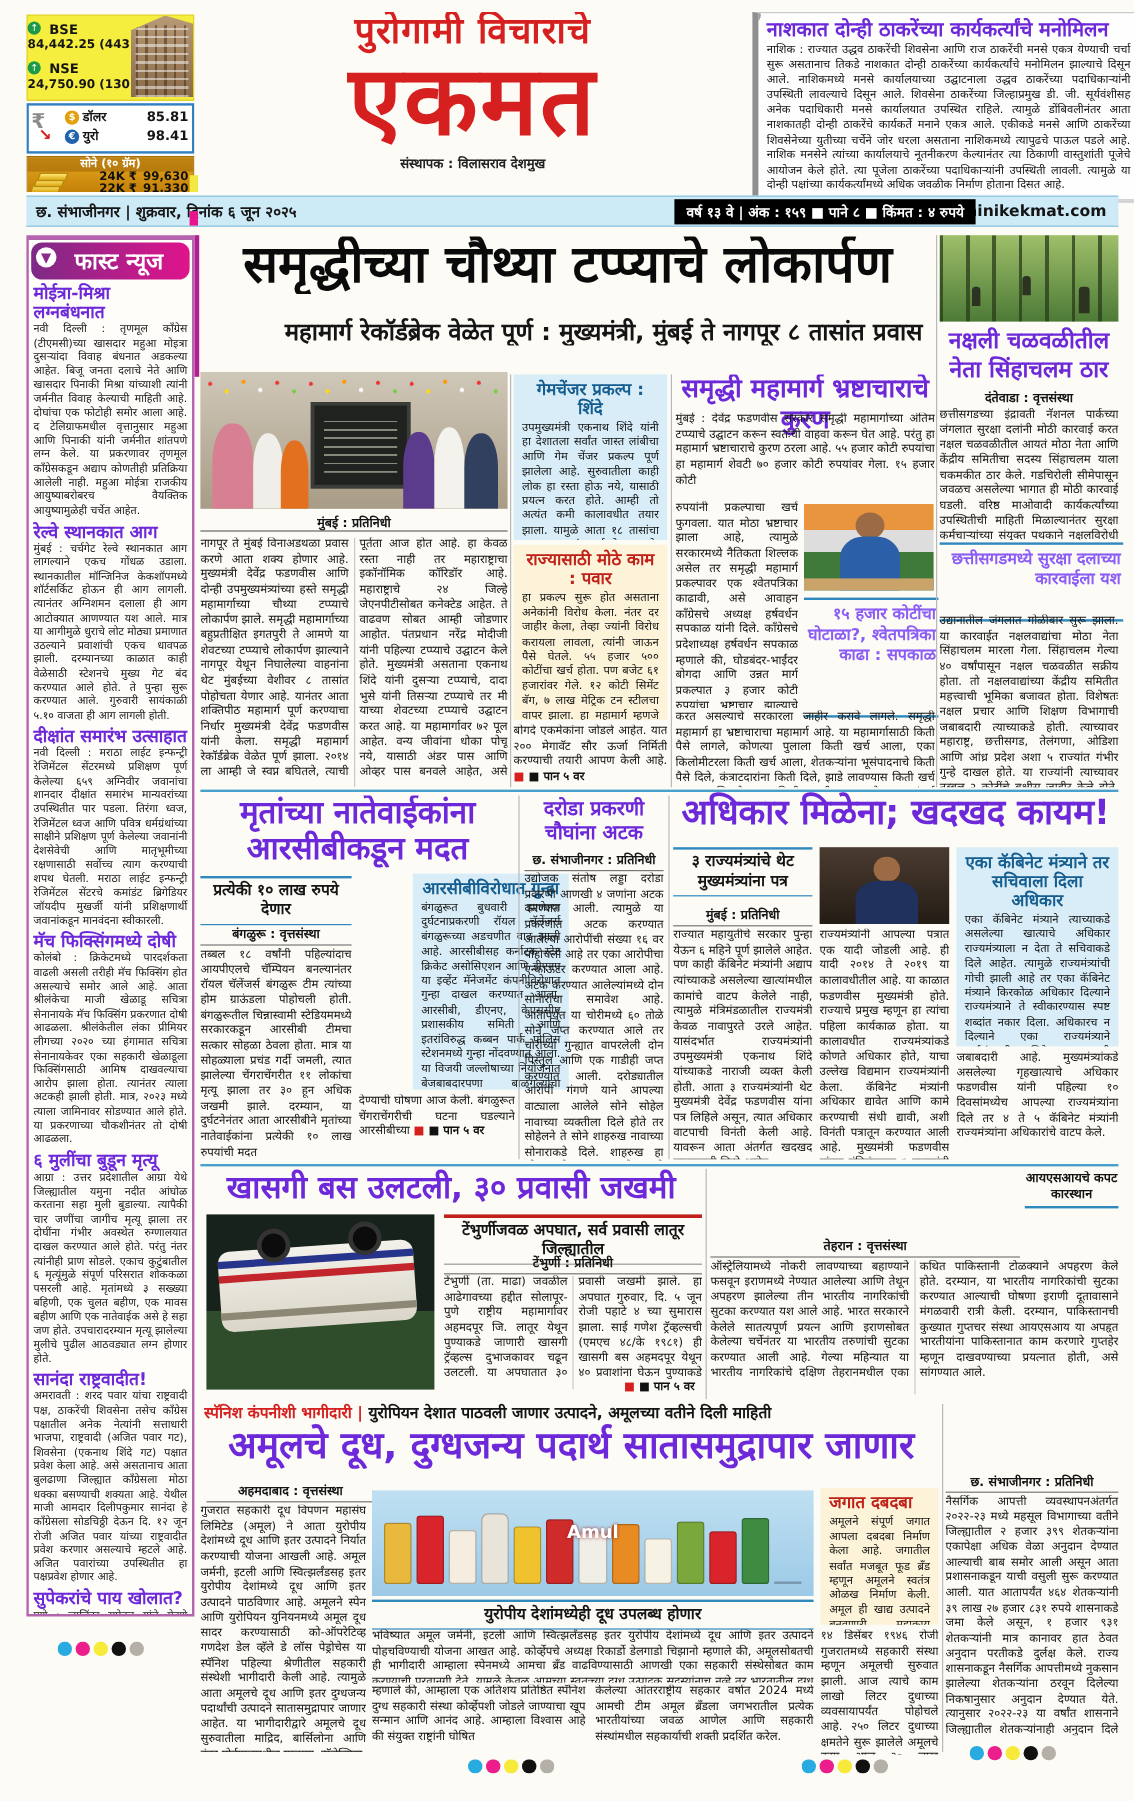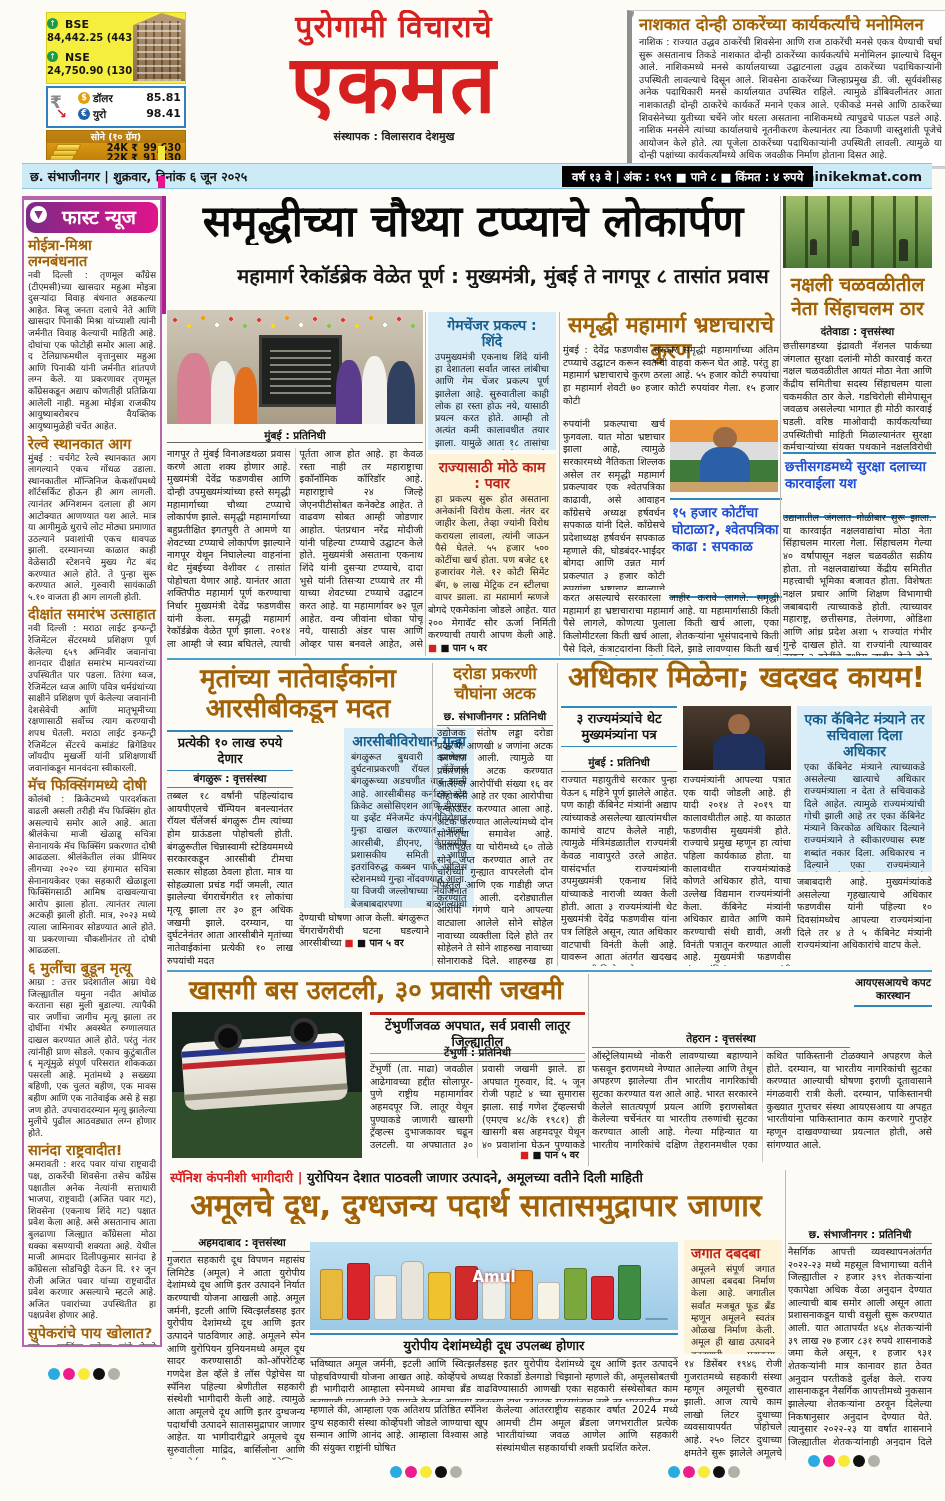--- a/index.html
+++ b/index.html
@@ -2,23 +2,23 @@
 <html><head>
 <meta charset="utf-8">
 <style>
   html,body{margin:0;padding:0;background:#dedcd5;}
   .page{position:relative;width:945px;height:1501px;margin:0 auto;background:#fcfbf6;
         font-family:"DejaVu Sans","Liberation Sans",sans-serif;color:#151515;overflow:hidden;}
   .abs{position:absolute;overflow:hidden;}
   .just{text-align:justify;text-justify:inter-word;}
   .bodytxt{font-size:9.6px;line-height:1.32;}
   .byline{font-weight:bold;font-size:10.5px;text-align:center;}
-  .hl{font-weight:bold;color:#a16207;}
-  
-  .stockwrap{left:22px;top:12px;width:140px;height:148px;margin-left:24px;}
+  .hl{font-weight:bold;color:#6d28d9;}
+  
+  .stockwrap{left:22px;top:12px;width:140px;height:148px;}
   .stock-top{position:relative;background:#f6ee3e;height:70px;border:1px solid #d8ce22;}
   .stk-lbl{font-weight:bold;font-size:11px;}
   .stk-val{font-weight:bold;font-size:10px;}
   .uparrow{display:inline-block;width:11px;height:11px;border-radius:50%;background:#1d9a48;color:#fff;
            font-size:8px;line-height:11px;text-align:center;vertical-align:middle;margin-right:2px;}
   .bldg{position:absolute;right:0;top:0;width:52px;height:68px;
         background:linear-gradient(#b99a76,#8a6b4a);clip-path:polygon(0 18%,55% 0,100% 10%,100% 100%,0 100%);}
   .bldg i{position:absolute;inset:8px 4px 0 4px;display:block;
         background:repeating-linear-gradient(0deg,rgba(255,255,255,.5) 0 2px,transparent 2px 7px),
                    repeating-linear-gradient(90deg,rgba(60,40,20,.5) 0 2px,transparent 2px 8px);}
@@ -111,21 +111,21 @@
   .pack:nth-child(12){height:60%;background:#d8242a;} .pack:nth-child(13){height:76%;background:#3e8c42;}
   .amulbrand{position:absolute;left:50%;top:30%;transform:translateX(-50%);color:#fff;font-weight:900;
              font-size:15px;text-shadow:0 0 3px #922;}
   
   .bluebox{background:#d8edf7;padding:5px 7px;box-sizing:border-box;}
   .bluebox h4{margin:0 0 2px 0;font-size:14px;line-height:16px;color:#155e8f;text-align:center;}
   .bluebox p{margin:0;font-size:9.4px;line-height:1.3;}
   .yellowbox{background:#fdf3d8;padding:5px 7px;box-sizing:border-box;}
   .yellowbox h4{margin:0 0 2px 0;font-size:14px;line-height:16px;color:#c02119;text-align:center;}
   .yellowbox p{margin:0;font-size:9.4px;line-height:1.3;}
-  .pq{color:#1d4ed8;font-weight:bold;text-align:left;border-top:2px solid #2f89bd;border-bottom:2px solid #2f89bd;
+  .pq{color:#8b5cf6;font-weight:bold;text-align:right;border-top:2px solid #2f89bd;border-bottom:2px solid #2f89bd;
       padding:4px 2px;font-size:13.5px;line-height:17px;}
   .subhead13{font-weight:bold;font-size:13px;text-align:center;line-height:16px;
       border-top:2px solid #2f89bd;border-bottom:1px solid #2f89bd;padding:3px 0;}
   .subhead-red{font-weight:bold;font-size:13px;text-align:center;line-height:16px;
       border-top:3px solid #c02119;border-bottom:1px solid #999;padding:3px 0;}
   .bylrules{border-bottom:1px solid #777;padding:1px 0 2px 0;}
   .pageref{color:#111;font-weight:bold;font-size:9.6px;} .pageref b{color:#d6201f;}
   .cols2{column-count:2;column-gap:9px;column-rule:1px solid #c9c9c9;}
   .iranote{font-weight:bold;font-size:10.5px;text-align:center;line-height:13px;border-bottom:2px solid #2f89bd;padding-bottom:3px;}
   .kick{font-size:13px;font-weight:bold;} .kick .r{color:#d6201f;}

